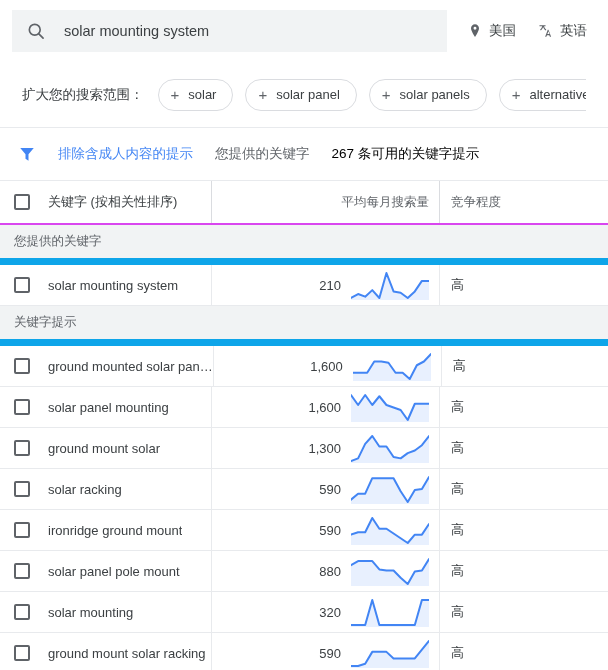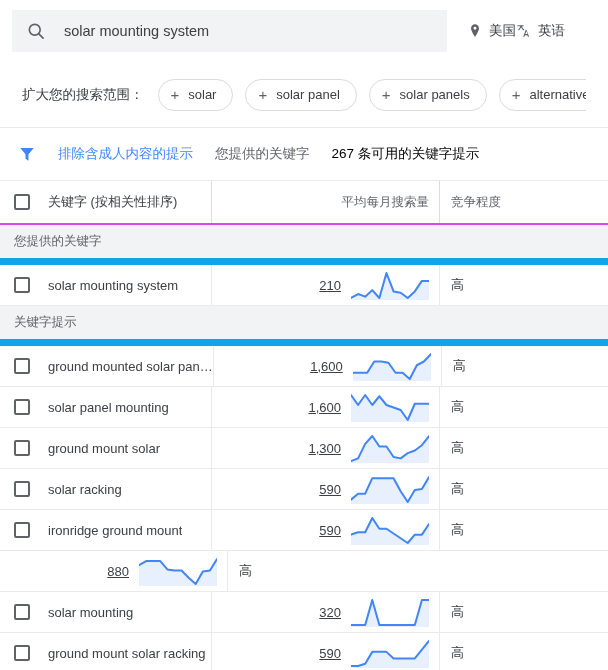--- a/index.html
+++ b/index.html
@@ -47,20 +47,21 @@
     font-family: inherit;
     font-size: 14.5px;
     color: #3c4043;
     width: 100%;
     padding: 0;
   }
   .meta-group {
     display: flex;
     align-items: center;
     margin-left: 20px;
+    gap: 22px;
   }
   .meta-item {
     display: flex;
     align-items: center;
     font-size: 13.5px;
     color: #3c4043;
     white-space: nowrap;
     cursor: pointer;
   }
   .meta-item .gl-icon {
@@ -240,21 +241,20 @@
   .head-label-muted {
     font-size: 12.5px;
     color: #5f6368;
     white-space: nowrap;
   }
   .vol-num {
     font-size: 13px;
     color: #3c4043;
     white-space: nowrap;
     margin-right: 10px;
-    text-decoration: underline;
   }
   .spark {
     width: 78px;
     height: 30px;
     flex: 0 0 78px;
     display: block;
   }
   .comp-text {
     font-size: 13px;
     color: #3c4043;
@@ -451,20 +451,24 @@
               <path d="M0.00,19.67 L7.09,17.29 L14.18,17.29 L21.27,3.00 L28.36,13.71 L35.45,13.71 L42.55,18.48 L49.64,23.24 L56.73,28.00 L63.82,19.67 L70.91,19.67 L78.00,8.95 L78,30 L0,30 Z" fill="#e8f0fe"></path>
               <path d="M0.00,19.67 L7.09,17.29 L14.18,17.29 L21.27,3.00 L28.36,13.71 L35.45,13.71 L42.55,18.48 L49.64,23.24 L56.73,28.00 L63.82,19.67 L70.91,19.67 L78.00,8.95" fill="none" stroke="#4285f4" stroke-width="2" stroke-linejoin="round" stroke-linecap="round" vector-effect="non-scaling-stroke"></path>
             </svg>
           </span>
         </div>
         <div class="cell-comp">
           <span class="comp-text">高</span>
         </div>
       </div>
       <div class="row data-row">
+        <div class="cell-kw">
+          <span class="chk"></span>
+          <span class="kw-text">solar panel pole mount</span>
+        </div>
         <div class="cell-vol">
           <span class="vol-num">880</span>
           <span class="spark-wrap">
             <svg class="spark" viewBox="0 0 78 30" preserveAspectRatio="none">
               <path d="M0.00,9.25 L7.09,5.08 L14.18,5.08 L21.27,5.08 L28.36,13.42 L35.45,14.46 L42.55,14.46 L49.64,21.75 L56.73,28.00 L63.82,15.50 L70.91,14.46 L78.00,3.00 L78,30 L0,30 Z" fill="#e8f0fe"></path>
               <path d="M0.00,9.25 L7.09,5.08 L14.18,5.08 L21.27,5.08 L28.36,13.42 L35.45,14.46 L42.55,14.46 L49.64,21.75 L56.73,28.00 L63.82,15.50 L70.91,14.46 L78.00,3.00" fill="none" stroke="#4285f4" stroke-width="2" stroke-linejoin="round" stroke-linecap="round" vector-effect="non-scaling-stroke"></path>
             </svg>
           </span>
         </div>
         <div class="cell-comp">

